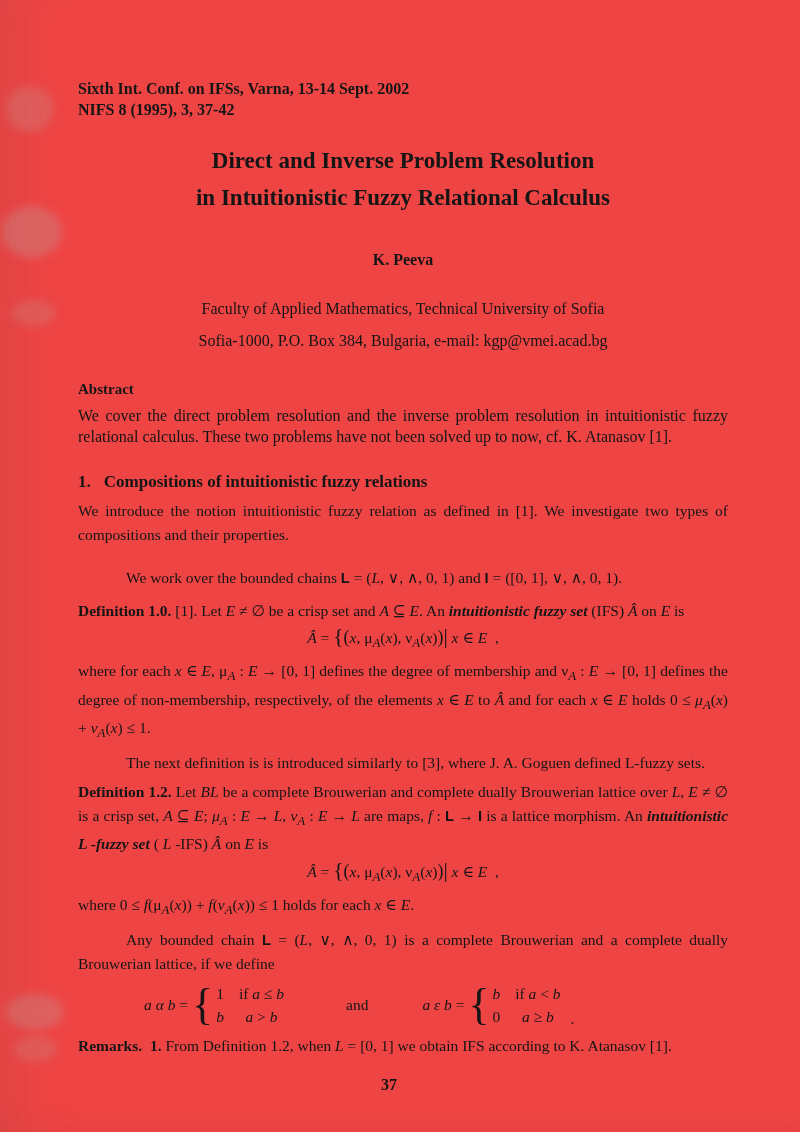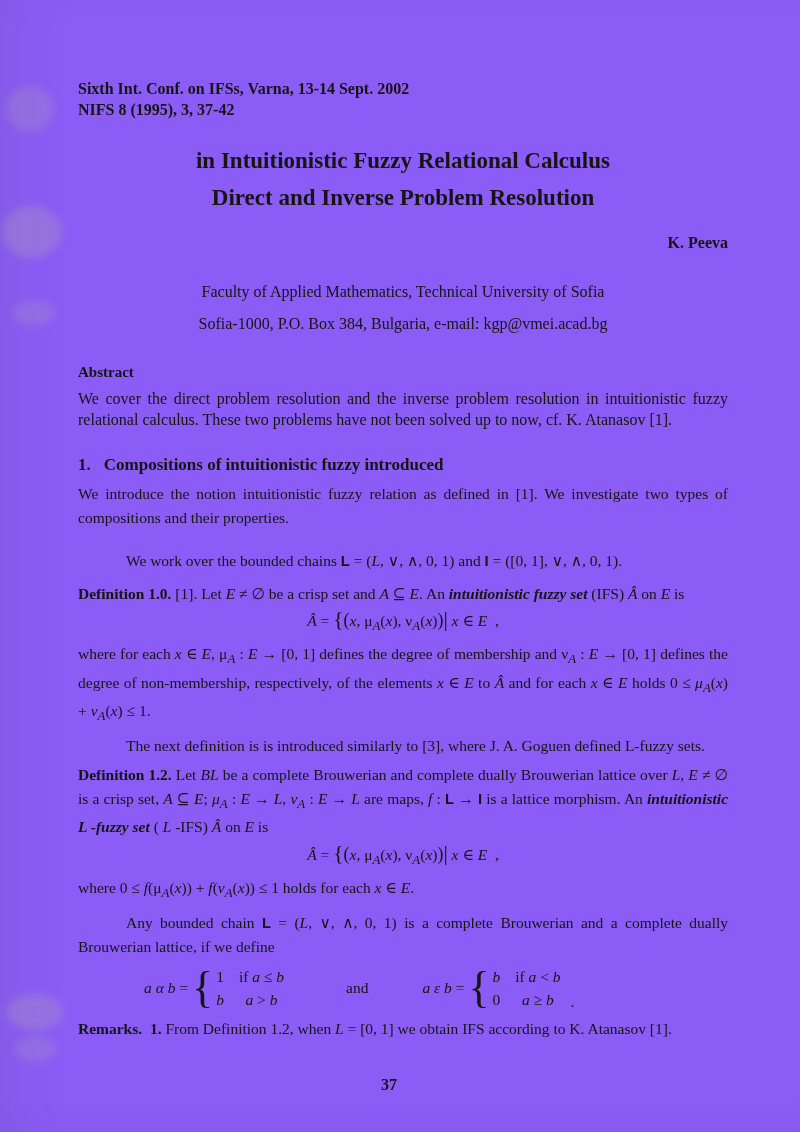--- a/index.html
+++ b/index.html
@@ -1,31 +1,31 @@
 <!DOCTYPE html>
 <html><head>
 <meta charset="utf-8">
 <style>
   html,body { margin:0; padding:0; background:#e9e9e7; }
   .page {
     position: relative;
     width: 800px; height: 1132px;
     margin: 0 auto;
-    background: #8b5cf6;
+    background: #ef4444;
     box-shadow: inset 50px 0 70px -55px rgba(80,80,75,.18), inset 0 -30px 50px -45px rgba(80,80,75,.10);
     font-family: "Liberation Serif", "DejaVu Serif", serif;
     color: #151515;
     box-sizing: border-box;
     padding: 78px 72px 0 78px;
     overflow: hidden;
   }
   .smudge { position:absolute; border-radius:50%; filter: blur(4px); background:#b2b2ac; }
   .hdr { font-weight: bold; font-size: 16px; line-height: 21px; }
   .title { margin-top: 22px; text-align: center; font-weight: bold; font-size: 23px; line-height: 37px; }
-  .author { margin-top: 16px; text-align: right; font-weight: bold; font-size: 16px; line-height: 21px; }
+  .author { margin-top: 33px; text-align: center; font-weight: bold; font-size: 16px; line-height: 21px; }
   .affil { margin-top: 23px; text-align: center; font-size: 16px; line-height: 32px; }
   .abstract { margin-top: 22px; }
   .abstract h3 { margin: 0; font-size: 15px; line-height: 20px; }
   .abstract p { margin: 6px 0 0; font-size: 16px; line-height: 21px; text-align: justify; }
   h2.section { margin: 24px 0 0; font-size: 17px; line-height: 22px; font-weight: bold; }
   h2.section .num { margin-right: 13px; }
   p.body { margin: 6px 0 0; font-size: 15.5px; line-height: 23.5px; text-align: justify; }
   p.ti { text-indent: 48px; }
   p.mt8 { margin-top: 8px; }
   p.mt4 { margin-top: 20px; }
@@ -52,38 +52,38 @@
   <div class="smudge" style="left:12px; top:300px; width:44px; height:26px; opacity:.20;"></div>
   <div class="smudge" style="left:6px; top:994px; width:58px; height:36px; opacity:.26;"></div>
   <div class="smudge" style="left:14px; top:1036px; width:44px; height:26px; opacity:.20;"></div>
 
   <header class="hdr">
     <div>Sixth Int. Conf. on IFSs, Varna, 13-14 Sept. 2002</div>
     <div>NIFS 8 (1995), 3, 37-42</div>
   </header>
 
   <h1 class="title">
+    <div>Direct and Inverse Problem Resolution</div>
     <div>in Intuitionistic Fuzzy Relational Calculus</div>
-    <div>Direct and Inverse Problem Resolution</div>
   </h1>
 
   <div class="author">K. Peeva</div>
 
   <div class="affil">
     <div>Faculty of Applied Mathematics, Technical University of Sofia</div>
     <div>Sofia-1000, P.O. Box 384, Bulgaria, e-mail: kgp@vmei.acad.bg</div>
   </div>
 
   <section class="abstract">
     <h3>Abstract</h3>
     <p>We cover the direct problem resolution and the inverse problem resolution in intuitionistic fuzzy relational calculus. These two problems have not been solved up to now, cf. K. Atanasov [1].</p>
   </section>
 
   <h2 class="section">
-    <span class="num">1.</span><span>Compositions of intuitionistic fuzzy introduced</span>
+    <span class="num">1.</span><span>Compositions of intuitionistic fuzzy relations</span>
   </h2>
 
   <p class="body">We introduce the notion intuitionistic fuzzy relation as defined in [1]. We investigate two types of compositions and their properties.</p>
 
   <p class="body ti mt4">We work over the bounded chains <span class="sfb">L</span> = (<i>L</i>, ∨, ∧, 0, 1)  and  <span class="sfb">I</span> = ([0, 1], ∨, ∧, 0, 1).</p>
 
   <p class="body mt8"><b>Definition 1.0.</b> [1]. Let <i>E</i> ≠ ∅ be a crisp set and <i>A</i> ⊆ <i>E</i>. An <b><i>intuitionistic fuzzy set</i></b> (IFS) <i>Â</i> on <i>E</i> is</p>
 
   <div class="formula"><i>Â</i> = <span class="lg">{</span><span class="md">(</span><i>x</i>, μ<sub><i>A</i></sub>(<i>x</i>), ν<sub><i>A</i></sub>(<i>x</i>)<span class="md">)</span><span class="lg">|</span> <i>x</i> ∈ <i>E</i>&nbsp;&nbsp;,</div>
 

